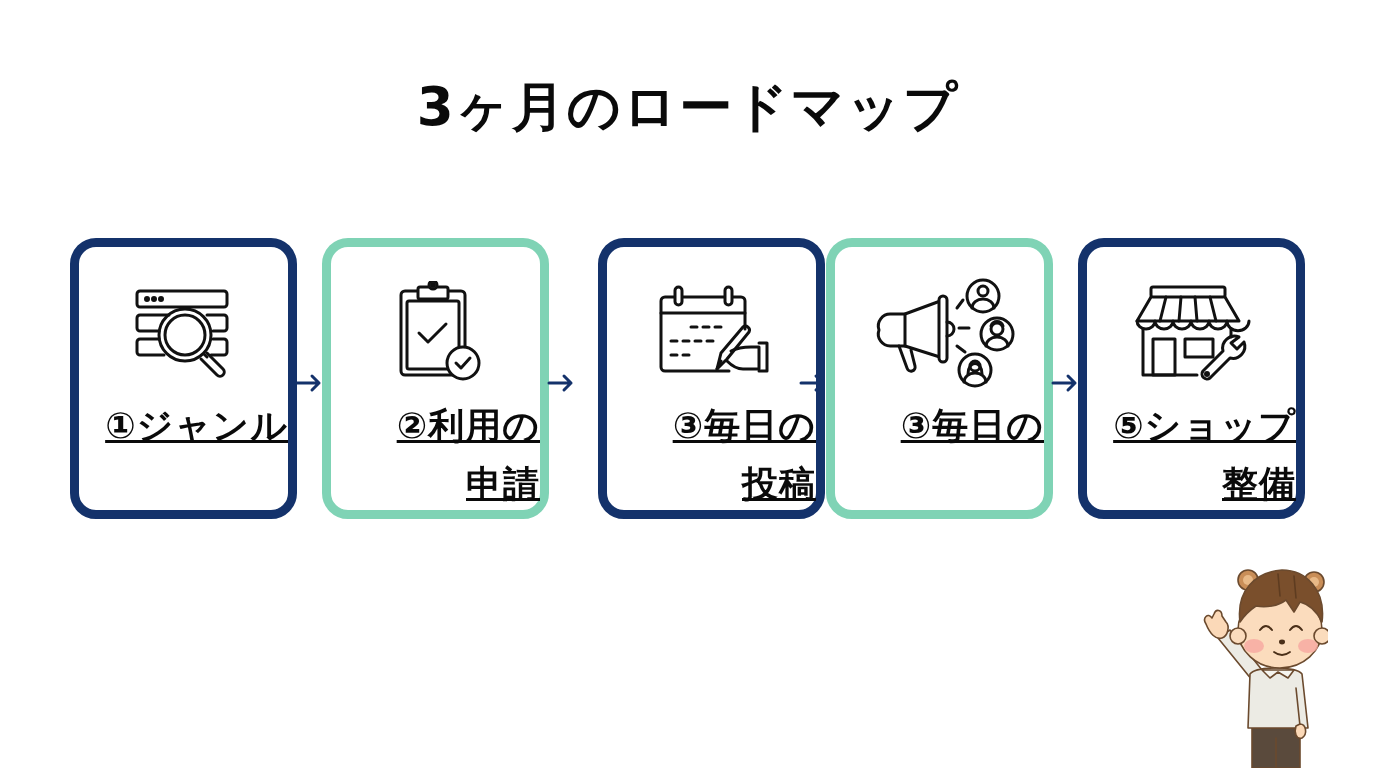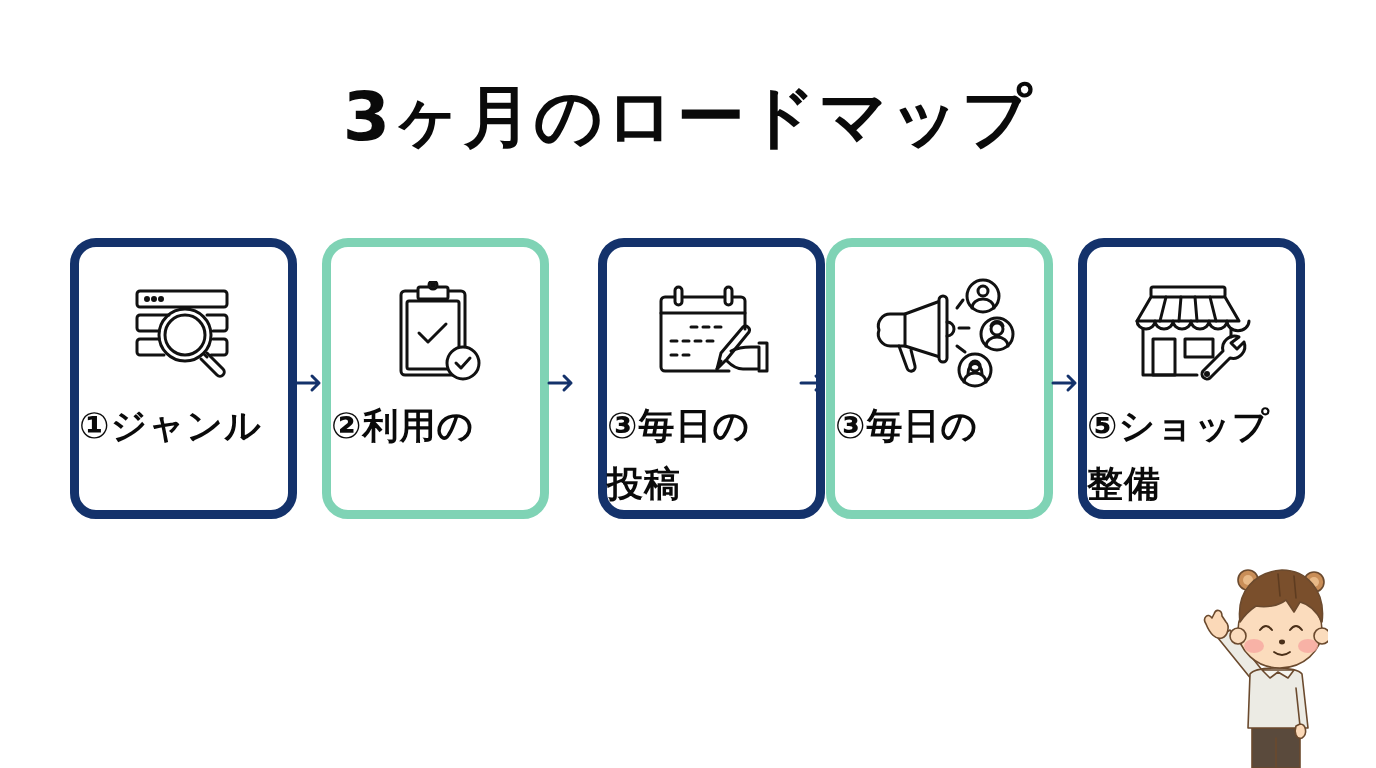--- a/index.html
+++ b/index.html
@@ -1,38 +1,38 @@
 <!DOCTYPE html>
 <html><head>
 <meta charset="utf-8">
 <style>
   * { box-sizing: border-box; margin: 0; padding: 0; }
   html, body { width: 1376px; height: 768px; background: #ffffff; overflow: hidden; }
   body { position: relative; font-family: "DejaVu Sans", "Liberation Sans", sans-serif; color: #111111; }
 
   .title {
     position: absolute; left: 0; top: 72px; width: 1376px; text-align: center;
-    font-size: 68px; font-weight: bold; letter-spacing: 2px; color: #0a0a0a;
+    font-size: 53px; font-weight: bold; letter-spacing: 2px; color: #0a0a0a;
   }
 
   .card {
     position: absolute; top: 238px; width: 227px; height: 281px;
     border-radius: 26px; border: 9px solid #14326b; background: #ffffff;
   }
   .card.green { border-color: #7fd3b5; }
 
   .card .icon {
     position: absolute; left: 50%; top: 34px; transform: translateX(-50%);
     width: 130px; height: 104px; display: flex; align-items: center; justify-content: center;
   }
   .card .icon svg { width: 130px; height: 104px; }
 
   .card .label {
-    position: absolute; left: 0; right: 0; top: 150px; text-align: left;
-    font-size: 36px; font-weight: bold; line-height: 58px; color: #0a0a0a; letter-spacing: 1px;
+    position: absolute; left: 0; right: 0; top: 150px; text-align: right;
+    font-size: 36px; font-weight: bold; line-height: 58px; color: #0a0a0a; letter-spacing: 1px; text-decoration: underline;
   }
   .card .label span { display: block; white-space: nowrap; }
 
   .arrow { position: absolute; top: 373px; width: 30px; height: 20px; }
   .arrow svg { width: 30px; height: 20px; }
 
   .mascot { position: absolute; left: 1196px; top: 560px; width: 132px; height: 208px; }
 </style>
 </head>
 <body>
@@ -75,20 +75,21 @@
       <rect x="47" y="6" width="30" height="12" rx="2" fill="#fff"></rect>
       <circle cx="62" cy="4" r="4" fill="#fff"></circle>
       <circle cx="62" cy="4" r="1.5"></circle>
       <path d="M48 52 L57 61 L75 43"></path>
       <circle cx="92" cy="82" r="16" fill="#fff"></circle>
       <path d="M85 82 L90 87 L99 77"></path>
     </svg>
   </div>
   <div class="label">
     <span>②利用の</span>
+    <span>申請</span>
   </div>
 </div>
 
 <div class="arrow" style="left:546px;">
   <svg viewBox="0 0 30 20" fill="none" stroke="#14326b" stroke-width="3" stroke-linecap="round" stroke-linejoin="round">
       <path d="M3 10 H25 M18 3 L25 10 L18 17"></path>
     </svg>
 </div>
 
 <div class="card" style="left:598px;">

